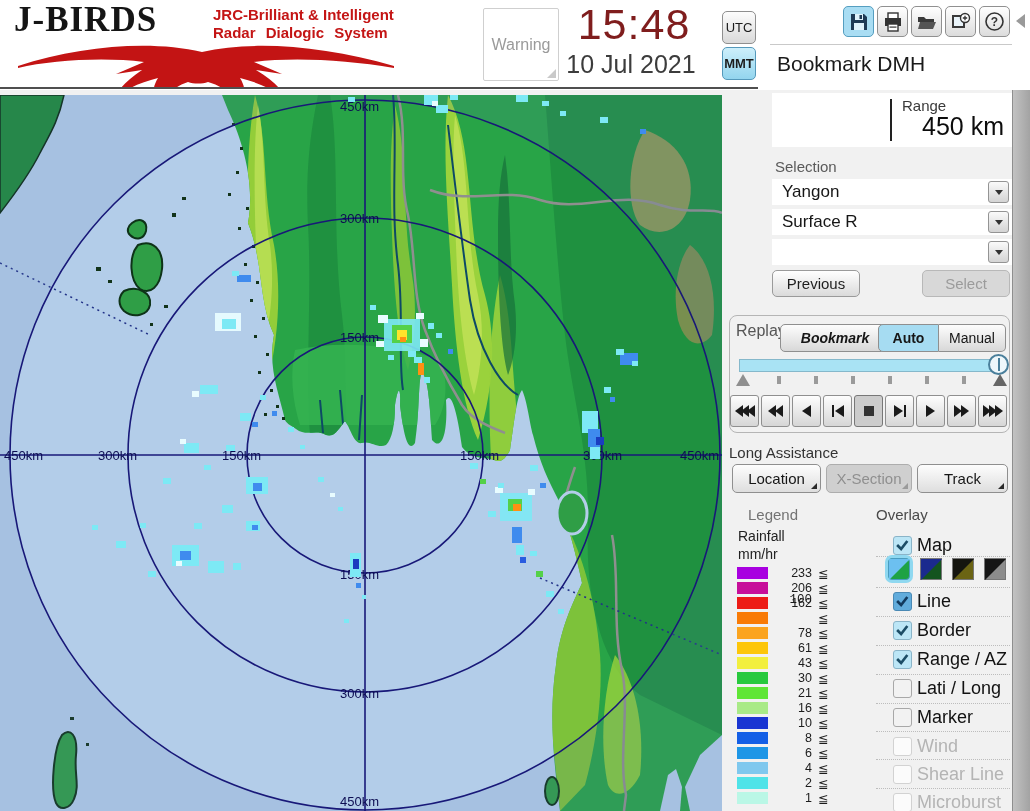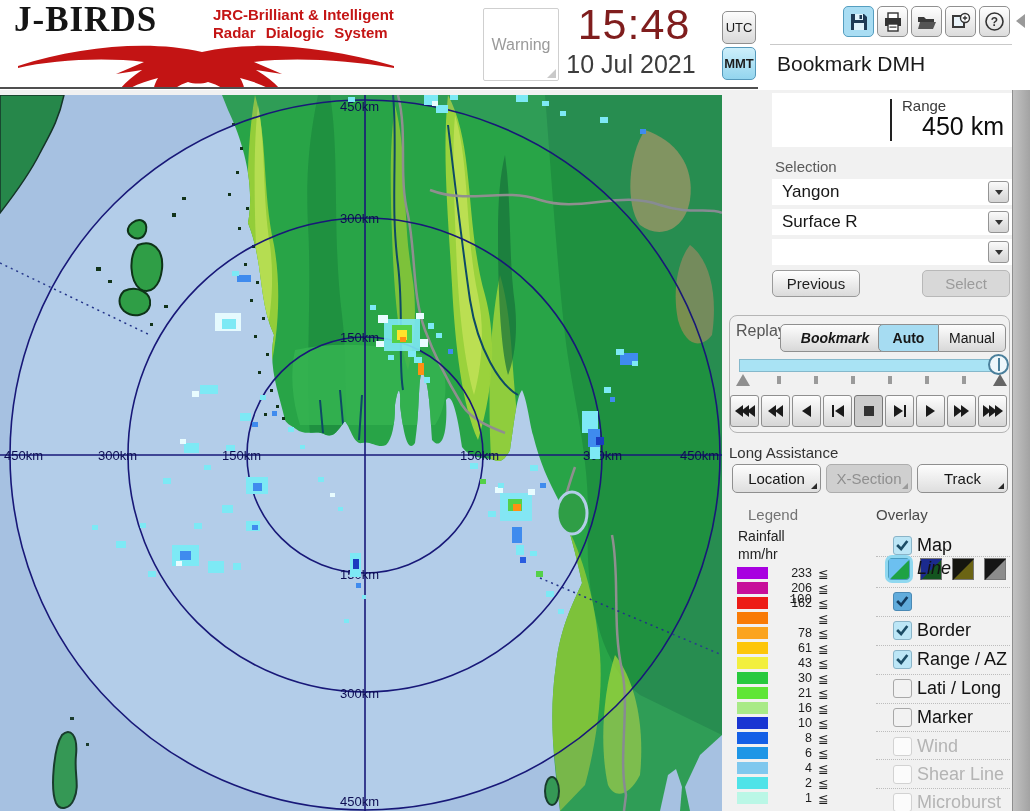--- a/index.html
+++ b/index.html
@@ -646,21 +646,21 @@
   <div class="abs msw" style="left: 984px; background-color: rgb(140, 140, 140);">
       <i style="border-top-color: rgb(22, 22, 22);"></i>
     </div>
   <div class="abs ov-sep" style="top:587px;"></div>
 
   <div class="abs cb dark" style="left:893px; top:592px;">
     <svg width="16" height="16" viewBox="0 0 18 18">
       <path d="M3.5,9 L8,13.5 L15,4.5" stroke="#123a5e" stroke-width="3" fill="none"></path>
       </svg>
   </div>
-  <div class="abs ov-lb" style="top:558px;font-style:italic;">Line</div>
+  <div class="abs ov-lb" style="top:591px;">Line</div>
   <div class="abs ov-sep" style="top:616px;"></div>
 
   <div class="abs cb" style="left:893px; top:621px;">
     <svg width="16" height="16" viewBox="0 0 18 18">
       <path d="M3.5,9 L8,13.5 L15,4.5" stroke="#1c4d66" stroke-width="3" fill="none"></path>
       </svg>
   </div>
   <div class="abs ov-lb" style="top:620px;">Border</div>
   <div class="abs ov-sep" style="top:645px;"></div>
 

